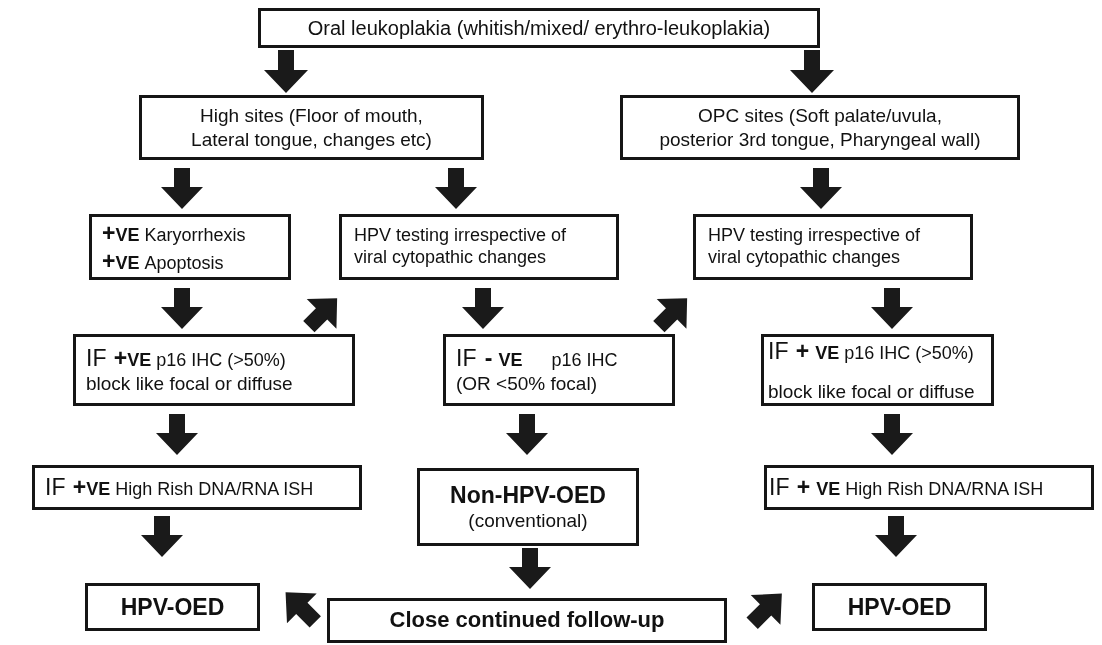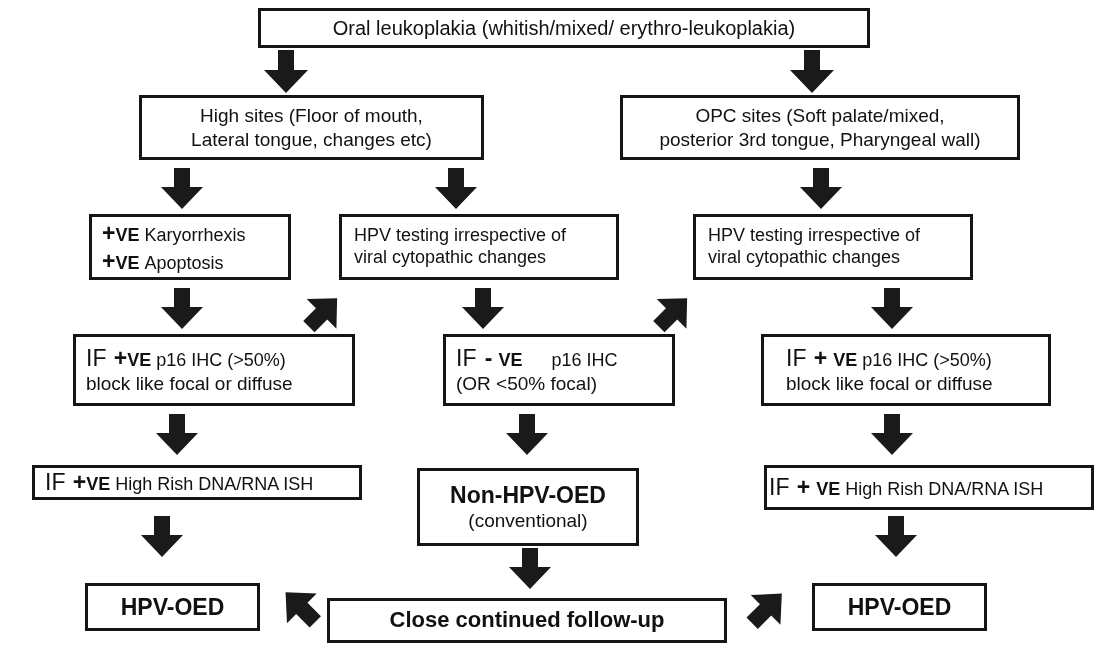--- a/index.html
+++ b/index.html
@@ -55,42 +55,42 @@
     position: absolute;
     line-height: 0;
   }
   .arrow svg { display: block; }
 </style>
 </head>
 <body>
 
 <div id="canvas">
 
-  <div class="box" style="left:258px; top:8px; width:612px; height:40px;">
+  <div class="box" style="left:258px; top:8px; width:562px; height:40px;">
     <span class="line t20">Oral leukoplakia (whitish/mixed/ erythro-leukoplakia)</span>
   </div>
 
   <div class="arrow" style="left:263px; top:50px;">
     <svg width="46" height="44" viewBox="0 0 46 44">
       <polygon points="15,0 31,0 31,20 45,20 23,43 1,20 15,20" fill="#1a1a1a"></polygon>
     </svg>
   </div>
   <div class="arrow" style="left:789px; top:50px;">
     <svg width="46" height="44" viewBox="0 0 46 44">
       <polygon points="15,0 31,0 31,20 45,20 23,43 1,20 15,20" fill="#1a1a1a"></polygon>
     </svg>
   </div>
 
   <div class="box" style="left:139px; top:95px; width:345px; height:65px;">
     <span class="line t19">High sites (Floor of mouth,</span>
     <span class="line t19">Lateral tongue, changes etc)</span>
   </div>
 
   <div class="box" style="left:620px; top:95px; width:400px; height:65px;">
-    <span class="line t19">OPC sites (Soft palate/mixed,</span>
+    <span class="line t19">OPC sites (Soft palate/uvula,</span>
     <span class="line t19">posterior 3rd tongue, Pharyngeal wall)</span>
   </div>
 
   <div class="arrow" style="left:160px; top:168px;">
     <svg width="44" height="42" viewBox="0 0 44 42">
       <polygon points="14,0 30,0 30,19 43,19 22,41 1,19 14,19" fill="#1a1a1a"></polygon>
     </svg>
   </div>
   <div class="arrow" style="left:434px; top:168px;">
     <svg width="44" height="42" viewBox="0 0 44 42">
@@ -163,21 +163,21 @@
     <span class="line t19">block like focal or diffuse</span>
   </div>
 
   <div class="box left-align" style="left:443px; top:334px; width:232px; height:72px; padding-left:10px;">
     <span class="line">
       <span class="big-if">IF</span><span class="plus" style="margin-left:8px;">-</span><span class="ve" style="margin-left:6px;">VE</span><span class="rest" style="margin-left:5px;padding-left:24px;">p16 IHC</span>
     </span>
     <span class="line t19">(OR &lt;50% focal)</span>
   </div>
 
-  <div class="box left-align" style="left:761px; top:334px; width:290px; height:72px; padding-left:22px;">
+  <div class="box left-align" style="left:761px; top:334px; width:233px; height:72px; padding-left:4px;justify-content:space-between;">
     <span class="line">
       <span class="big-if">IF</span><span class="plus" style="margin-left:7px;">+</span><span class="ve" style="margin-left:6px;">VE</span><span class="rest" style="margin-left:5px;">p16 IHC (&gt;50%)</span>
     </span>
     <span class="line t19">block like focal or diffuse</span>
   </div>
 
   <div class="arrow" style="left:155px; top:414px;">
     <svg width="44" height="42" viewBox="0 0 44 42">
       <polygon points="14,0 30,0 30,19 43,19 22,41 1,19 14,19" fill="#1a1a1a"></polygon>
     </svg>
@@ -186,21 +186,21 @@
     <svg width="44" height="42" viewBox="0 0 44 42">
       <polygon points="14,0 30,0 30,19 43,19 22,41 1,19 14,19" fill="#1a1a1a"></polygon>
     </svg>
   </div>
   <div class="arrow" style="left:870px; top:414px;">
     <svg width="44" height="42" viewBox="0 0 44 42">
       <polygon points="14,0 30,0 30,19 43,19 22,41 1,19 14,19" fill="#1a1a1a"></polygon>
     </svg>
   </div>
 
-  <div class="box left-align" style="left:32px; top:465px; width:330px; height:35px; padding-left:10px;">
+  <div class="box left-align" style="left:32px; top:465px; width:330px; height:45px; padding-left:10px;">
     <span class="line">
       <span class="big-if">IF</span><span class="plus" style="margin-left:7px;">+</span><span class="ve">VE</span><span class="rest" style="margin-left:5px;">High Rish DNA/RNA ISH</span>
     </span>
   </div>
 
   <div class="box" style="left:417px; top:468px; width:222px; height:78px;">
     <span class="line t23 b">Non-HPV-OED</span>
     <span class="line t19">(conventional)</span>
   </div>
 

